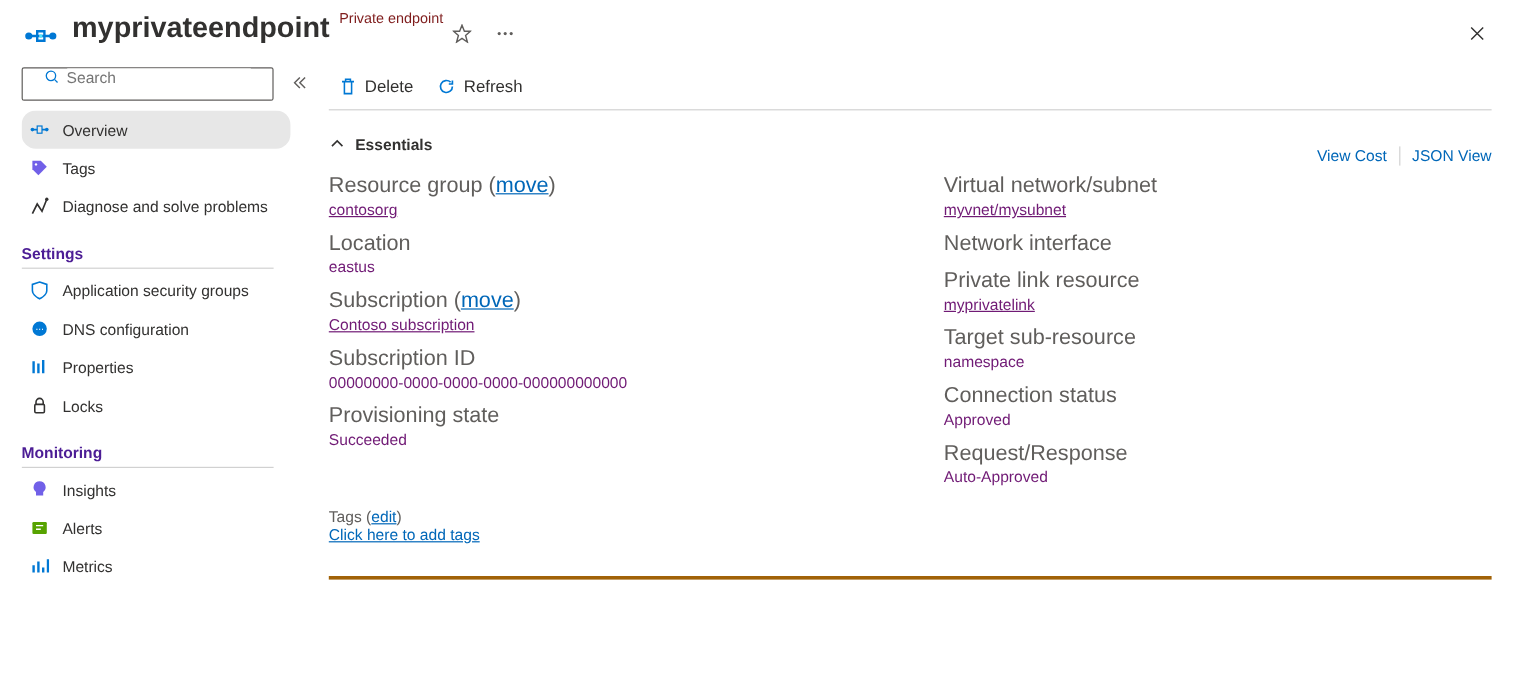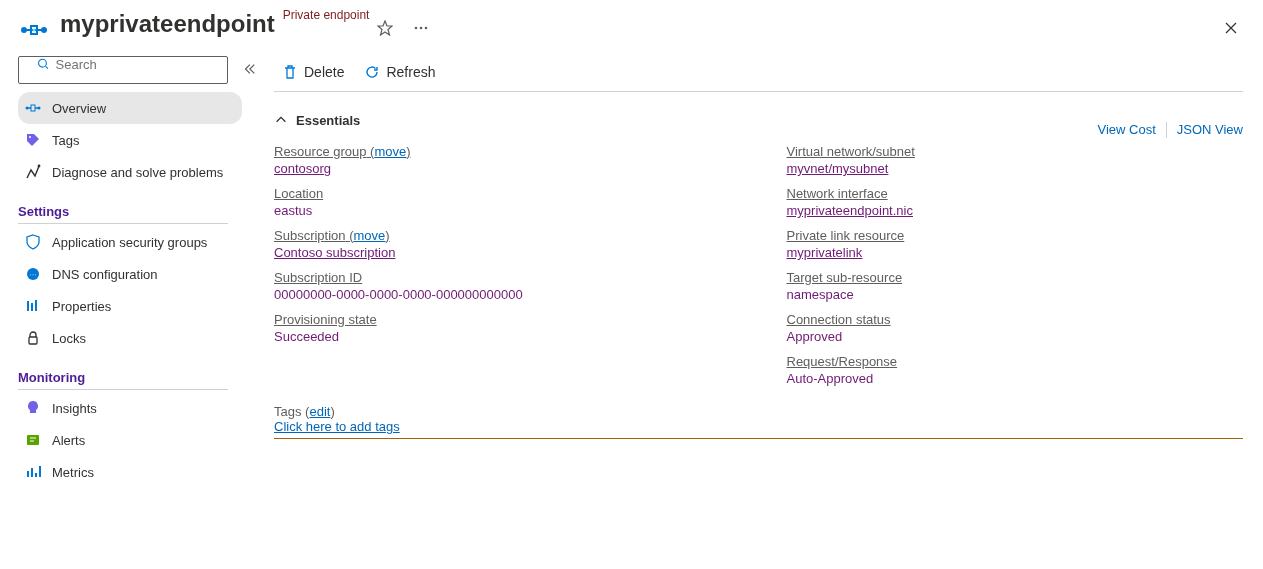--- a/index.html
+++ b/index.html
@@ -44,25 +44,25 @@
 
   .essentials-head { display:flex; align-items:center; padding:10px 0 6px 0; }
   .essentials-head .caret { margin-right:8px; display:flex; }
   .essentials-title { font-weight:600; font-size:13px; }
   .essentials-links { margin-left:auto; display:flex; align-items:flex-start; gap:10px; font-size:13px;margin-top:20px; }
   .essentials-links .sep { width:1px; height:16px; background:#d1d1d1; }
   .essentials-links a { text-decoration:none; }
 
   .essentials-grid { display:flex; gap: 56px; padding-bottom: 6px;}
   .col { width: 48%; display:flex; flex-direction:column; gap: 10px; }
-  .field-label { color:#605e5c; font-size:13px;text-decoration:underline; }
+  .field-label { color:#605e5c; font-size:18px; }
   .field-value { font-size:13px; color:#701a75; margin-top:2px; }
   .field { display:flex; flex-direction:column; }
 
-  .tags-section { margin-top: 12px; border-bottom:1px solid #a16207; padding-bottom:4px;}
+  .tags-section { margin-top: 12px; border-bottom:3px solid #a16207; padding-bottom:27px;}
   .tags-label { color:#605e5c; font-size:13px; }
 </style>
 </head>
 <body>
 
 <div class="page">
   <div class="header">
     <div class="resource-icon">
       <svg width="28" height="28" viewBox="0 0 28 28">
           <g fill="none" stroke="#0078d4" stroke-width="2">
@@ -274,21 +274,20 @@
             <span class="field-value">Succeeded</span>
           </div>
         </div>
         <div class="col">
           <div class="field">
             <span class="field-label">Virtual network/subnet</span>
             <a href="#" class="field-value">myvnet/mysubnet</a>
           </div>
           <div class="field">
             <span class="field-label">Network interface</span>
-            <a href="#" class="field-value">myprivateendpoint.nic</a>
           </div>
           <div class="field">
             <span class="field-label">Private link resource</span>
             <a href="#" class="field-value">myprivatelink</a>
           </div>
           <div class="field">
             <span class="field-label">Target sub-resource</span>
             <span class="field-value">namespace</span>
           </div>
           <div class="field">

